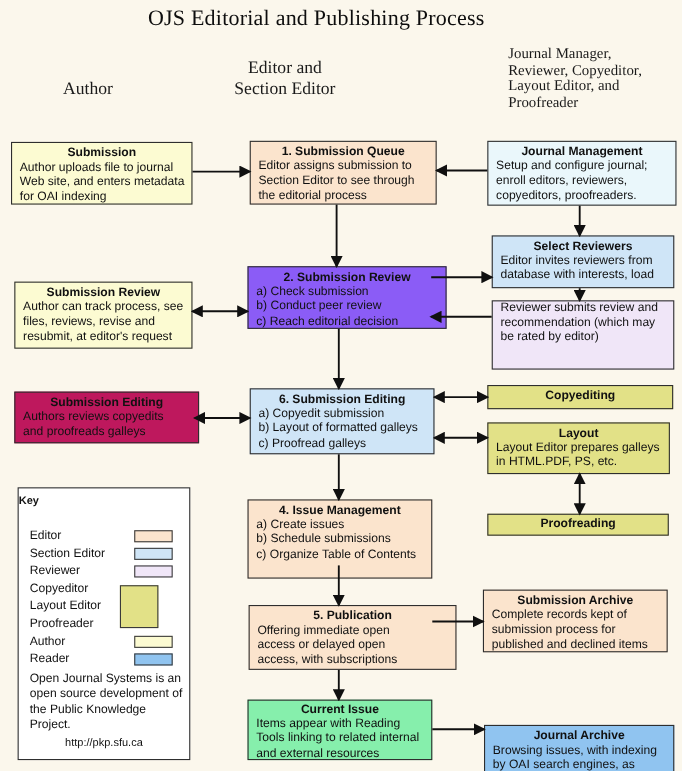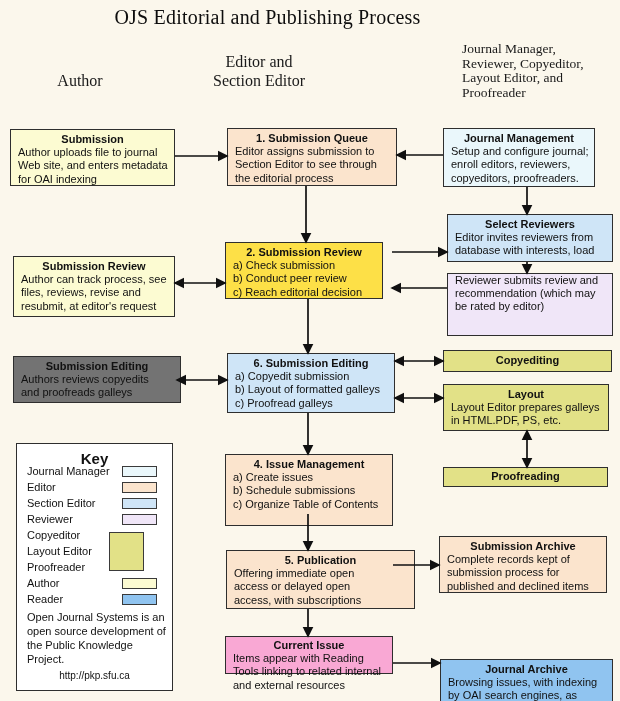--- a/index.html
+++ b/index.html
@@ -13,20 +13,21 @@
     width:620px;height:701px;
     background:#FBF7EC;
     overflow:hidden;
   }
   .page-title{
     position:absolute;left:0;top:6px;width:535px;
     text-align:center;
     font-family:"Liberation Serif", serif;
     font-size:20px;color:#0d0d0d;
     letter-spacing:.2px;
+    padding-left:20px;
   }
   .colhead{
     position:absolute;
     font-family:"Liberation Serif", serif;
     color:#1a1a1a;
     white-space:pre-line;
   }
   .head-author{left:30px;top:72px;width:100px;text-align:center;font-size:16px;}
   .head-editor{left:185px;top:52px;width:148px;text-align:center;font-size:16px;line-height:19px;}
   .head-others{left:462px;top:42px;width:152px;text-align:left;font-size:13.5px;line-height:14.5px;}
@@ -49,21 +50,21 @@
   .label-only{
     display:flex;align-items:center;justify-content:center;
   }
   .label-only .bt{padding-top:0;}
   
   .key-box{
     position:absolute;left:16px;top:443px;width:157px;height:248px;
     background:#fff;border:1.5px solid #2E2E2E;box-sizing:border-box;
     font-size:11px;
   }
-  .key-title{position:absolute;top:6px;left:0;width:100%;text-align:center;font-weight:bold;font-size:15px;}
+  .key-title{position:absolute;top:6px;left:0;width:100%;text-align:left;font-weight:bold;font-size:10px;}
   .key-row{position:absolute;left:10px;right:15px;height:16px;display:flex;justify-content:space-between;align-items:center;}
   .swatch{width:33px;height:9px;border:1px solid #3a3a3a;box-sizing:content-box;flex:none;}
   .key-group{position:absolute;left:10px;right:28px;top:83px;height:48px;display:flex;justify-content:space-between;}
   .key-group .glabels div{height:16px;line-height:16px;}
   .swatch-big{width:33px;height:37px;border:1px solid #3a3a3a;align-self:center;flex:none;}
   .key-note{position:absolute;left:10px;right:6px;top:166px;white-space:pre-line;line-height:14px;}
   .key-url{position:absolute;left:0;width:100%;top:226px;text-align:center;font-size:10px;}
   svg.arrows{position:absolute;left:0;top:0;pointer-events:none;}
   svg.arrows line{stroke:#101010;stroke-width:1.7;}
 </style>
@@ -86,51 +87,51 @@
     <div class="bb">Author uploads file to journal
 Web site, and enters metadata
 for OAI indexing</div>
   </div>
   <div class="box" style="left: 227px; top: 128px; width: 170px; height: 58px; background: rgb(251, 228, 205);">
     <div class="bt">1. Submission Queue</div>
     <div class="bb">Editor assigns submission to
 Section Editor to see through
 the editorial process</div>
   </div>
-  <div class="box" style="left: 443px; top: 128px; width: 152px; height: 59px; background: rgb(234, 247, 251);">
+  <div class="box" style="left: 443px; top: 128px; width: 172px; height: 59px; background: rgb(234, 247, 251);">
     <div class="bt">Journal Management</div>
     <div class="bb">Setup and configure journal;
 enroll editors, reviewers,
 copyeditors, proofreaders.</div>
   </div>
 
   <div class="box" style="left: 13px; top: 256px; width: 162px; height: 61px; background: rgb(252, 251, 210);">
     <div class="bt">Submission Review</div>
     <div class="bb">Author can track process, see
 files, reviews, revise and
 resubmit, at editor's request</div>
   </div>
-  <div class="box" style="left: 225px; top: 242px; width: 158px; height: 57px; background: #fde047;">
+  <div class="box" style="left: 225px; top: 242px; width: 181px; height: 57px; background: #8b5cf6;">
     <div class="bt">2. Submission Review</div>
     <div class="bb">a) Check submission
 b) Conduct peer review
 c) Reach editorial decision</div>
   </div>
   <div class="box" style="left: 447px; top: 214px; width: 166px; height: 48px; background: rgb(207, 229, 247);">
     <div class="bt">Select Reviewers</div>
     <div class="bb">Editor invites reviewers from
 database with interests, load</div>
   </div>
   <div class="box" style="left: 447px; top: 273px; width: 166px; height: 63px; background: rgb(240, 230, 248);">
     <div class="bb">Reviewer submits review and
 recommendation (which may
 be rated by editor)</div>
   </div>
 
-  <div class="box" style="left: 13px; top: 356px; width: 168px; height: 47px; background: #737373;">
+  <div class="box" style="left: 13px; top: 356px; width: 168px; height: 47px; background: #be185d;">
     <div class="bt">Submission Editing</div>
     <div class="bb">Authors reviews copyedits
 and proofreads galleys</div>
   </div>
   <div class="box" style="left: 227px; top: 353px; width: 168px; height: 60px; background: rgb(207, 229, 247);">
     <div class="bt">6. Submission Editing</div>
     <div class="bb">a) Copyedit submission
 b) Layout of formatted galleys
 c) Proofread galleys</div>
   </div>
@@ -159,39 +160,35 @@
 access or delayed open
 access, with subscriptions</div>
   </div>
   <div class="box" style="left: 439px; top: 536px; width: 168px; height: 57px; background: rgb(251, 228, 205);">
     <div class="bt">Submission Archive</div>
     <div class="bb">Complete records kept of
 submission process for
 published and declined items</div>
   </div>
 
-  <div class="box" style="left: 225px; top: 636px; width: 168px; height: 38px; background: #f9a8d4;">
+  <div class="box" style="left: 225px; top: 636px; width: 168px; height: 55px; background: #86efac;">
     <div class="bt" style="padding-top:2px">Current Issue</div>
     <div class="bb">Items appear with Reading
 Tools linking to related internal
 and external resources</div>
   </div>
   <div class="box" style="left: 440px; top: 635px; width: 173px; height: 57px; background: rgb(144, 196, 240); margin-top: 24px;">
     <div class="bt">Journal Archive</div>
     <div class="bb">Browsing issues, with indexing
 by OAI search engines, as
 well as Google, etc.</div>
   </div>
 
   <div class="key-box">
     <div class="key-title">Key</div>
-    <div class="key-row" style="top:19px">
-      <span>Journal Manager</span>
-      <span class="swatch" style="background: rgb(234, 247, 251);"></span>
-    </div>
     <div class="key-row" style="top:35px">
       <span>Editor</span>
       <span class="swatch" style="background: rgb(251, 228, 205);"></span>
     </div>
     <div class="key-row" style="top:51px">
       <span>Section Editor</span>
       <span class="swatch" style="background: rgb(207, 229, 247);"></span>
     </div>
     <div class="key-row" style="top:67px">
       <span>Reviewer</span>

